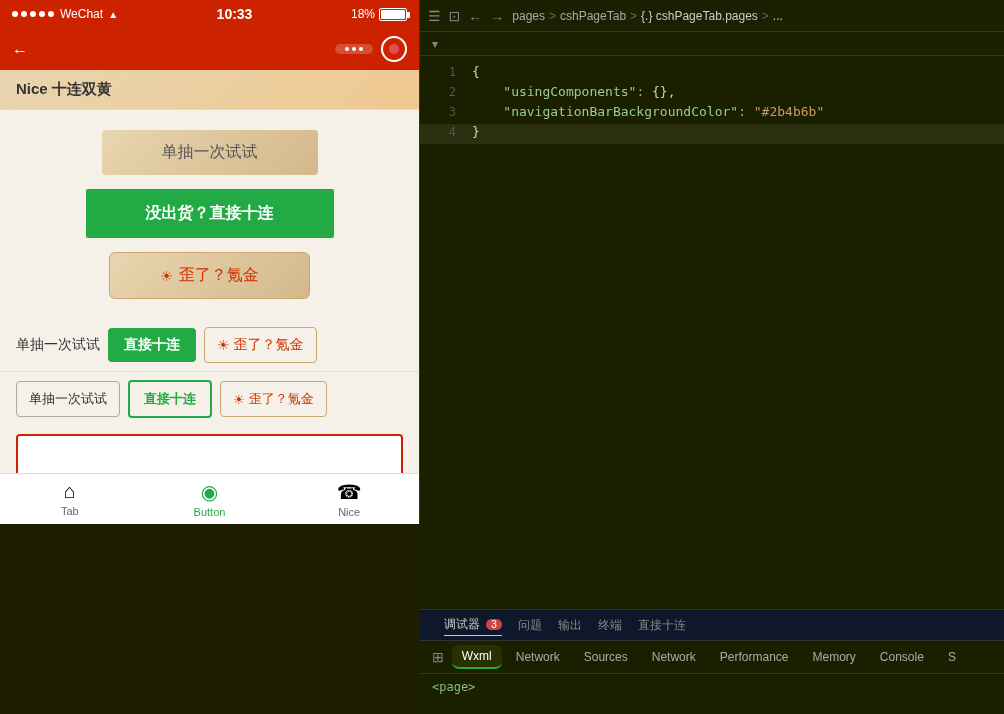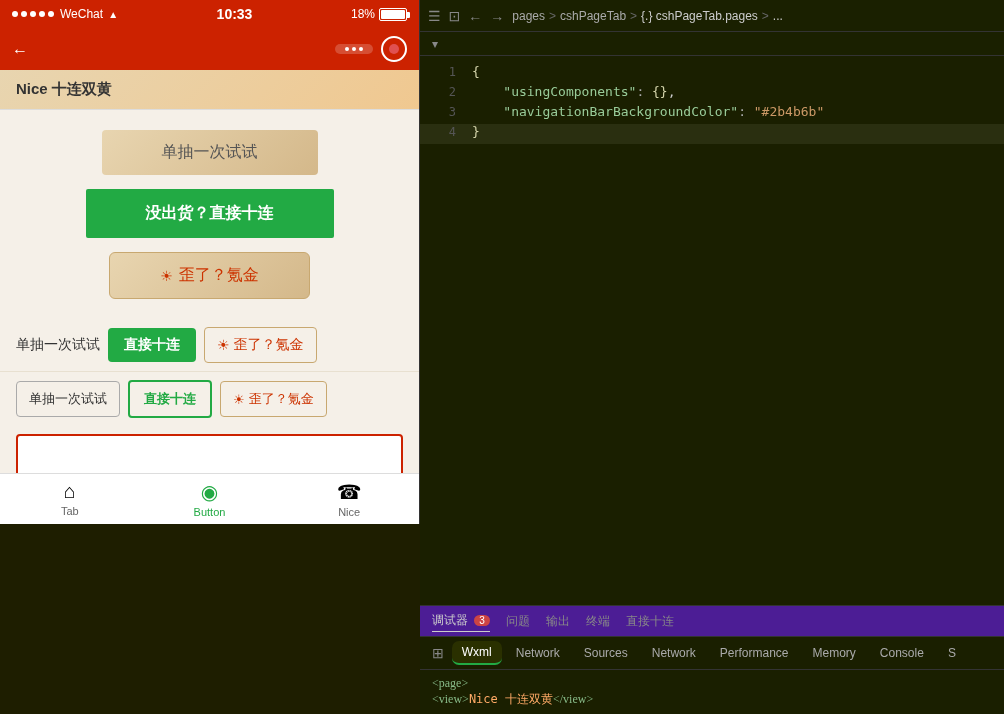--- a/index.html
+++ b/index.html
@@ -322,23 +322,23 @@
 
     
     .bottom-panel {
       background: #1a1f00;
       border-top: 1px solid #333;
     }
     .bottom-tabs-bar {
       display: flex;
       align-items: center;
       gap: 16px;
-      padding: 4px 12px;
+      padding: 4px 24px;
       border-bottom: 1px solid #333;
-      background: #4c1d95;
+      background: #0f172a;
     }
     .bottom-tab {
       font-size: 12px;
       color: #888;
       cursor: pointer;
       padding: 2px 0;
     }
     .bottom-tab.active { color: #ccc; border-bottom: 1px solid #ccc; }
     .bottom-tab-badge {
       background: #cc4444;
@@ -377,21 +377,21 @@
 
     .bottom-content {
       padding: 6px 12px;
       min-height: 40px;
     }
     .dom-path {
       font-family: 'Consolas', 'Monaco', monospace;
       font-size: 12px;
       color: #aaa;
     }
-    .dom-tag { color: #88bb88; font-family: Liberation Serif, serif; }
+    .dom-tag { color: #88bb88; }
     .dom-content-text { color: #ffaa66; }
   </style>
 </head>
 <body>
 
 <div class="left-panel">
 
   <div class="phone-statusbar">
     <div class="statusbar-left">
       <div class="statusbar-dots">
@@ -540,18 +540,15 @@
       <span class="devtools-tab">Performance</span>
       <span class="devtools-tab">Memory</span>
       <span class="devtools-tab">Console</span>
       <span class="devtools-tab">S</span>
     </div>
 
     <div class="bottom-content">
       <div class="dom-path">
         <span class="dom-tag">&lt;page&gt;</span>
       </div>
-      <div class="dom-path">
-        <span class="dom-tag">&lt;view&gt;</span><span class="dom-content-text">Nice 十连双黄</span><span class="dom-tag">&lt;/view&gt;</span>
-      </div>
     </div>
   </div>
 </div>
 
 </body></html>

